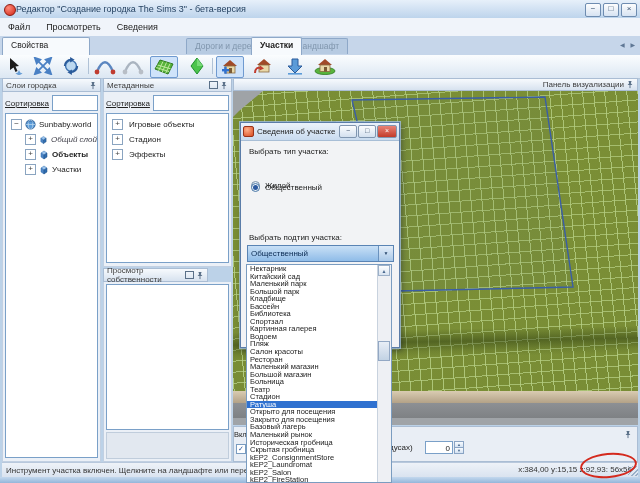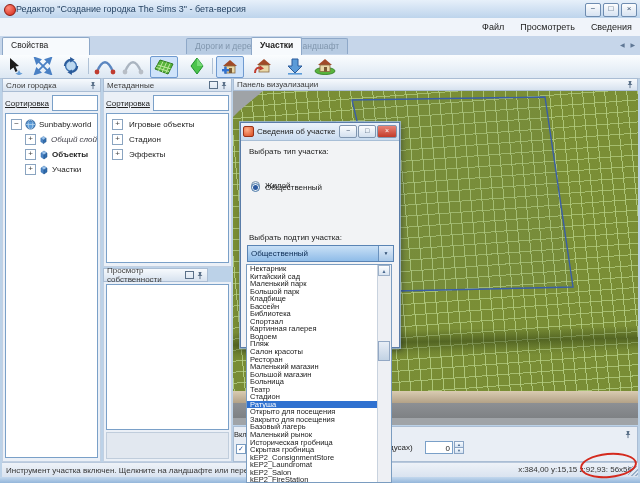--- a/index.html
+++ b/index.html
@@ -5,21 +5,21 @@
   html,body{margin:0;padding:0;}
   body{width:640px;height:483px;position:relative;font-family:"Liberation Sans",sans-serif;
        background:#bcd2e8;overflow:hidden;font-size:8px;color:#222;}
   .abs{position:absolute;}
   
   #titlebar{left:0;top:0;width:640px;height:18px;background:linear-gradient(#e7f0fa,#bdd4ec);
             border-bottom:1px solid #9db8d6;display:flex;align-items:center;}
   #title-text{font-size:9px;color:#1e3c5c;margin-left:4px;}
   .winbtn{width:14px;height:12px;border:1px solid #6e8cb0;border-radius:2px;margin-left:2px;
           background:linear-gradient(#fdfdfd,#d7e3f2);font-size:8px;line-height:10px;text-align:center;color:#38506e;}
-  #menubar{left:0;top:18px;width:640px;height:18px;background:#f0f4fa;border-bottom:1px solid #d8e2ee;display:flex;align-items:center;justify-content:flex-end;}
+  #menubar{left:0;top:18px;width:640px;height:18px;background:#f0f4fa;border-bottom:1px solid #d8e2ee;display:flex;align-items:center;}
   .menu-item{padding:2px 8px;font-size:9px;color:#222;}
   
   #tabstrip{left:0;top:36px;width:640px;height:19px;background:#c6d6ea;border-bottom:1px solid #8ea8c8;}
   .tab{position:absolute;top:2px;height:16px;padding:2px 8px 0;font-size:8.5px;border:1px solid #8ea8c8;border-bottom:none;
        border-radius:2px 2px 0 0;background:#b7cbe2;color:#8096ad;box-sizing:border-box;}
   .tab.active{background:#f7fafd;color:#1c1c1c;height:18px;top:1px;z-index:2;}
   .tab.bold{font-weight:bold;}
   #tab-arrows{right:3px;top:5px;font-size:6px;color:#5f7795;letter-spacing:2px;}
   
   #toolbar{left:0;top:55px;width:640px;height:23px;background:linear-gradient(#fbfdfe,#dce7f3);border-bottom:1px solid #b4c6da;}
@@ -333,21 +333,21 @@
         <path d="M3 1h4l-1 3 2 2H2l2-2z" fill="#5a7088"></path>
         <line x1="5" y1="6" x2="5" y2="10" stroke="#5a7088" stroke-width="1.2"></line>
       </svg>
     </span>
 </div>
 <div class="abs panel-body" style="left:103px;top:282px;width:129px;height:180px;">
   <div class="whitebox" style="position:absolute;left:2px;top:2px;width:123px;height:146px;"></div>
   <div style="position:absolute;left:2px;top:150px;width:123px;height:27px;background:#e2e8f0;border:1px solid #c0cddc;box-sizing:border-box;"></div>
 </div>
 
-<div class="abs panel-header" style="left:233px;top:78px;width:405px;height:13px;">
+<div class="abs panel-header" style="left:233px;top:78px;width:405px;height:13px;text-align:right;">
   <span class="ttl">Панель визуализации</span>
   <span class="hicon">
       <svg width="8" height="9" viewBox="0 0 10 11">
         <path d="M3 1h4l-1 3 2 2H2l2-2z" fill="#5a7088"></path>
         <line x1="5" y1="6" x2="5" y2="10" stroke="#5a7088" stroke-width="1.2"></line>
       </svg>
     </span>
 </div>
 <div class="abs" id="scene">
   <div id="grass"></div>

